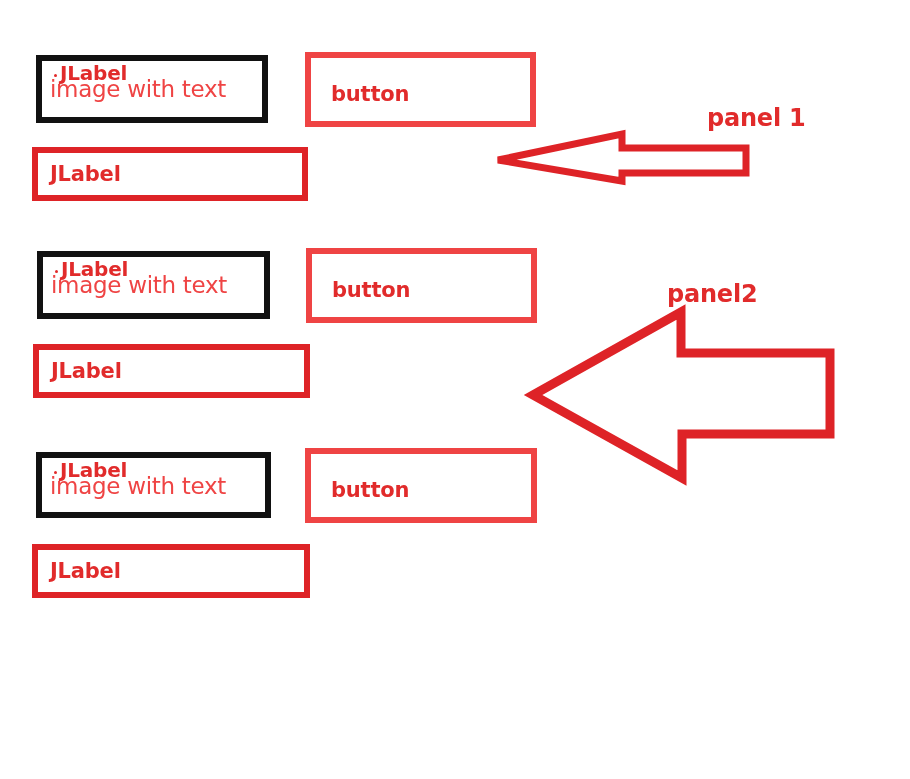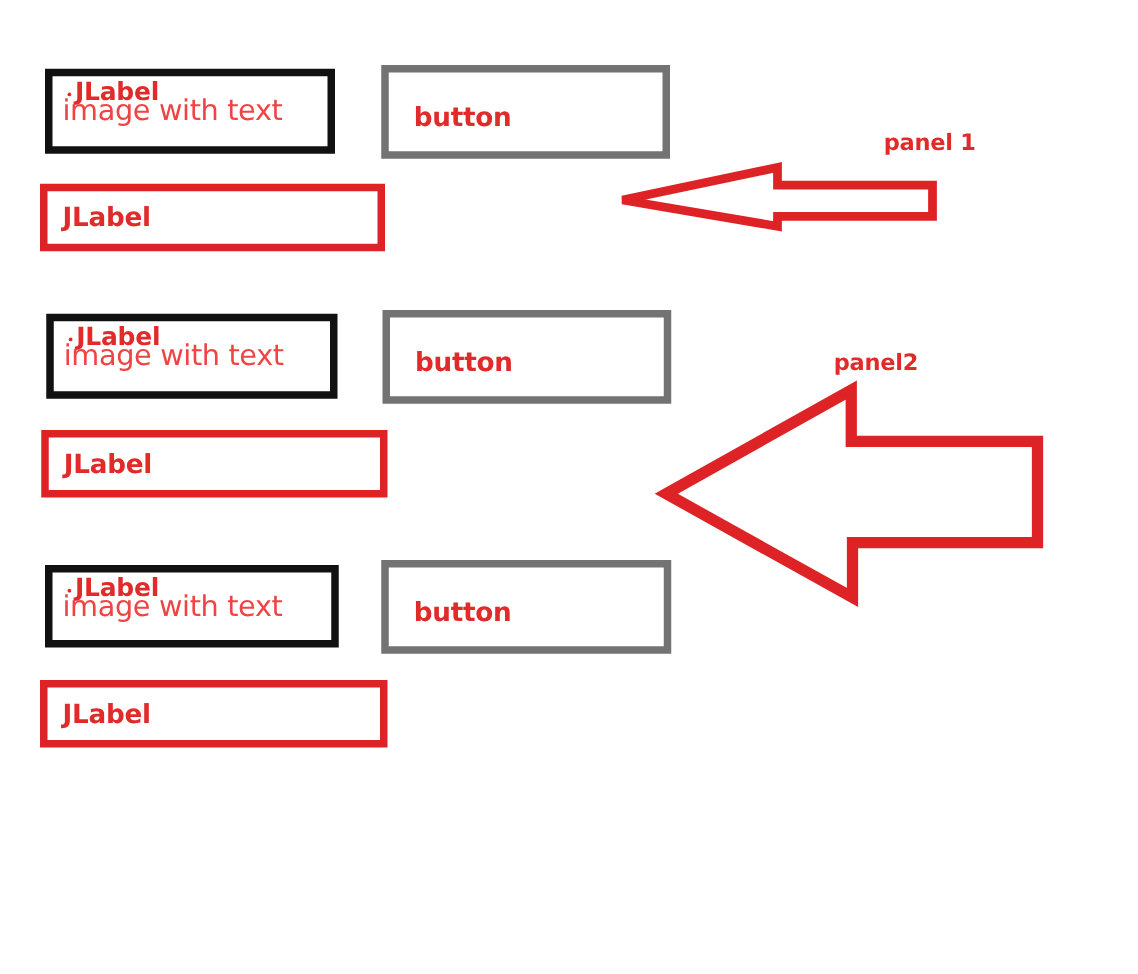--- a/index.html
+++ b/index.html
@@ -76,39 +76,39 @@
     letter-spacing: -0.2px;
     padding-left: 12px;
     white-space: nowrap;
   }
 
   
   .button-box {
     position: absolute;
     box-sizing: border-box;
     background: #ffffff;
-    border: 6px solid #737373;
+    border: 6px solid #ef4444;
   }
   .button-box span {
     position: absolute;
     left: 20px;
     top: 24px;
     color: #E12B2B;
     font-weight: bold;
     font-size: 21px;
     letter-spacing: -0.2px;
     white-space: nowrap;
   }
 
   
   .panel-caption {
     position: absolute;
     color: #E12B2B;
     font-weight: bold;
-    font-size: 18px;
+    font-size: 24px;
     letter-spacing: -0.2px;
     white-space: nowrap;
   }
 
   
   .arrow-svg {
     position: absolute;
     overflow: visible;
   }
 </style>

